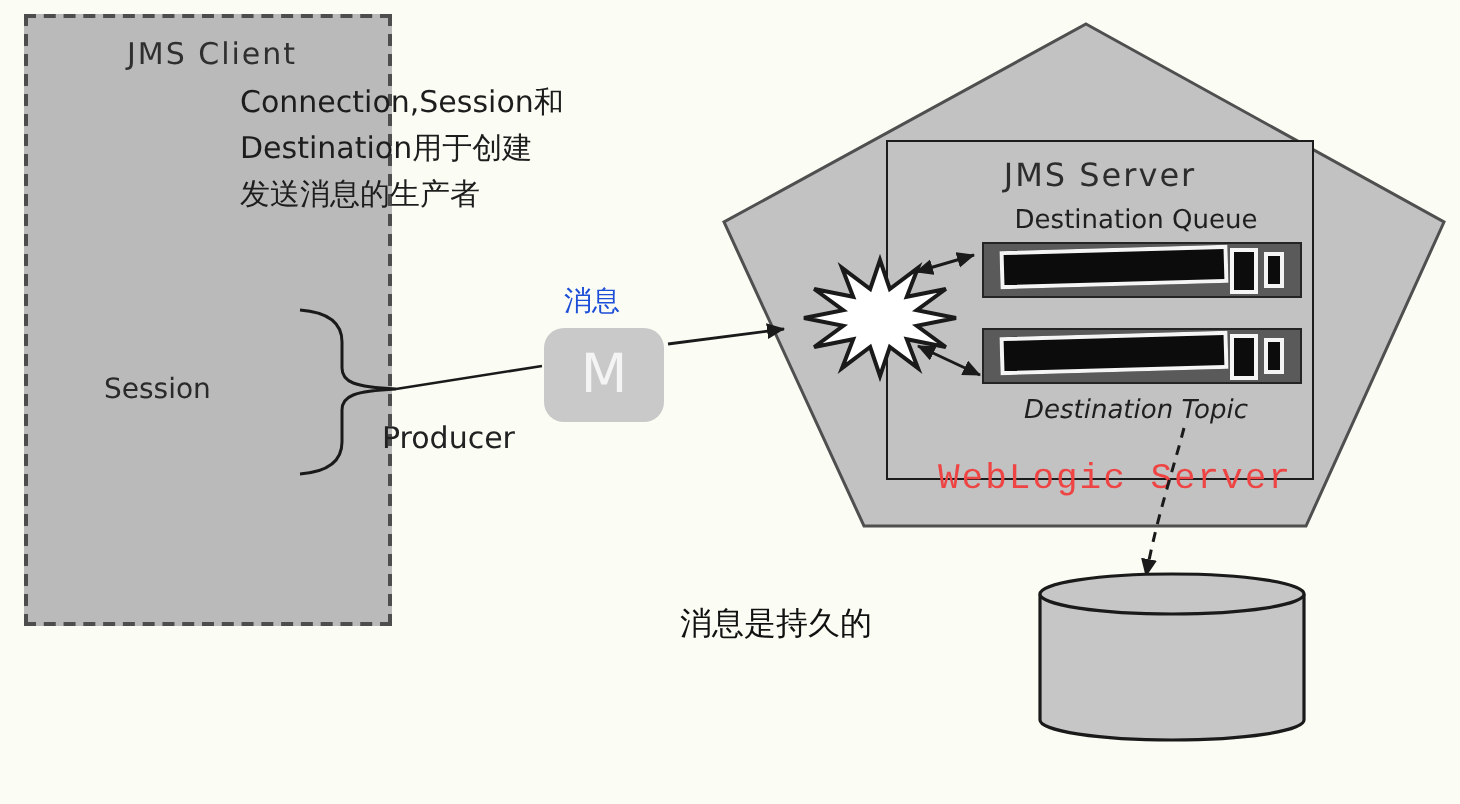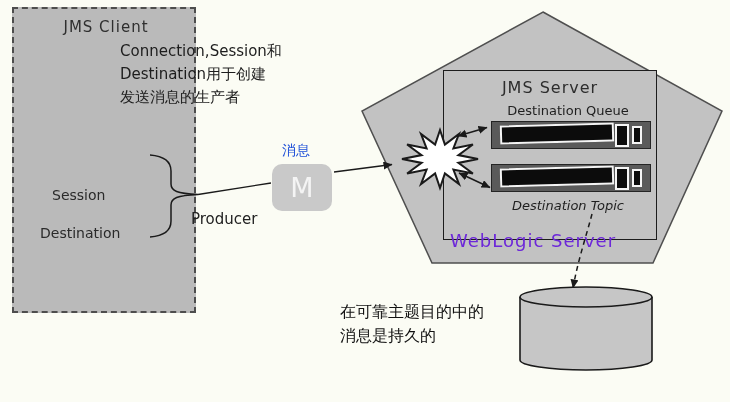--- a/index.html
+++ b/index.html
@@ -82,22 +82,22 @@
   .rack .seg1{
     position:absolute;right:21px;top:2px;width:10px;height:19px;
     background:#0c0c0c;border:2px solid #f5f5f5;
   }
   .rack .seg2{
     position:absolute;right:8px;top:4px;width:6px;height:14px;
     background:#0c0c0c;border:2px solid #f5f5f5;
   }
 
   #weblogic-label{
-    left:450px;top:230px;width:215px;text-align:left;
-    font-size:18px;letter-spacing:1px;color:#6d28d9;z-index:3;
+    left:450px;top:230px;width:215px;text-align:center;
+    font-size:18px;letter-spacing:1px;color:#ef4444;z-index:3;font-family:Liberation Mono, monospace;
   }
 
   
   #database-label{
     left:520px;top:313px;width:132px;text-align:center;
     font-size:14px;color:#111;z-index:3;
   }
 
   
   #persistence-note{
@@ -114,21 +114,20 @@
   </svg>
 
   <div id="client-box" class="abs"></div>
   <div id="client-title" class="abs">JMS Client</div>
   <div id="client-note" class="abs">
     <div>Connection,Session和</div>
     <div>Destination用于创建</div>
     <div>发送消息的生产者</div>
   </div>
   <div id="client-item-session" class="abs client-item">Session</div>
-  <div id="client-item-destination" class="abs client-item">Destination</div>
   <div id="producer-label" class="abs">Producer</div>
 
   <div id="message-caption" class="abs">消息</div>
   <div id="message-box" class="abs">
     <span>M</span>
   </div>
 
   <div id="jms-server-box" class="abs">
     <div id="jms-server-title" class="abs">JMS Server</div>
     <div id="queue-label" class="abs">Destination Queue</div>
@@ -141,21 +140,20 @@
       <div class="bar"></div>
       <div class="seg1"></div>
       <div class="seg2"></div>
     </div>
     <div id="topic-label" class="abs">Destination Topic</div>
   </div>
   <div id="weblogic-label" class="abs">WebLogic Server</div>
 
   <div id="database-label" class="abs">数据库</div>
   <div id="persistence-note" class="abs">
-    <div>在可靠主题目的中的</div>
     <div>消息是持久的</div>
   </div>
 
   <svg id="svg-high" class="layer" viewBox="0 0 730 402">
     <defs>
       <marker id="ah" markerWidth="11" markerHeight="10" refX="8.5" refY="4" orient="auto-start-reverse" markerUnits="userSpaceOnUse">
         <path d="M0,0 L9,4 L0,8 Z" fill="var(--color-line,#1a1a1a)"></path>
       </marker>
     </defs>
 

